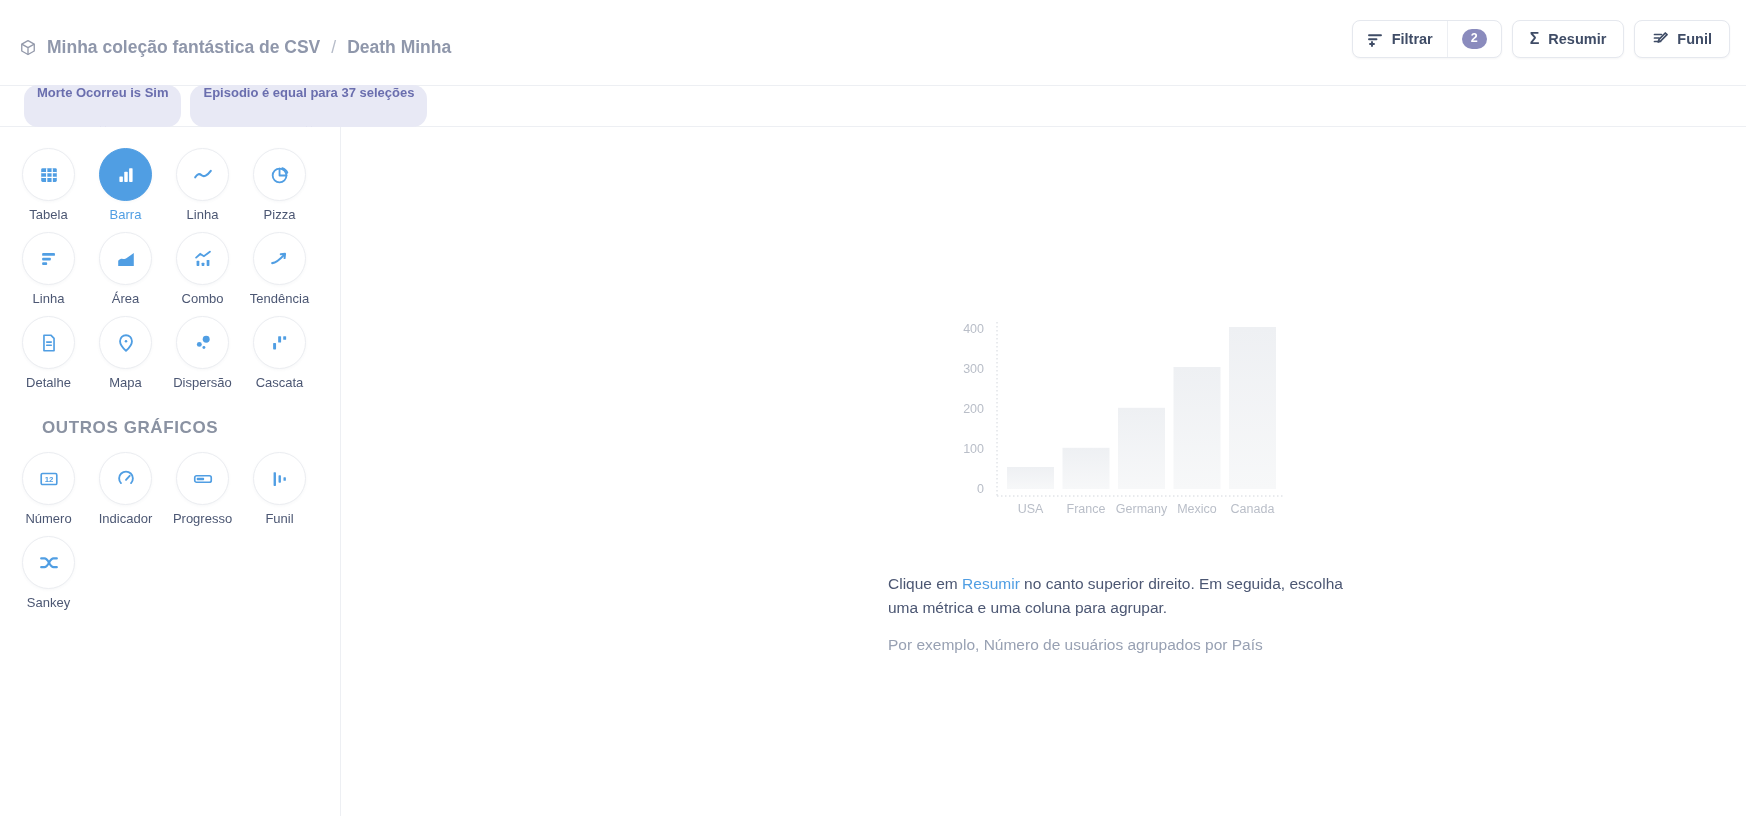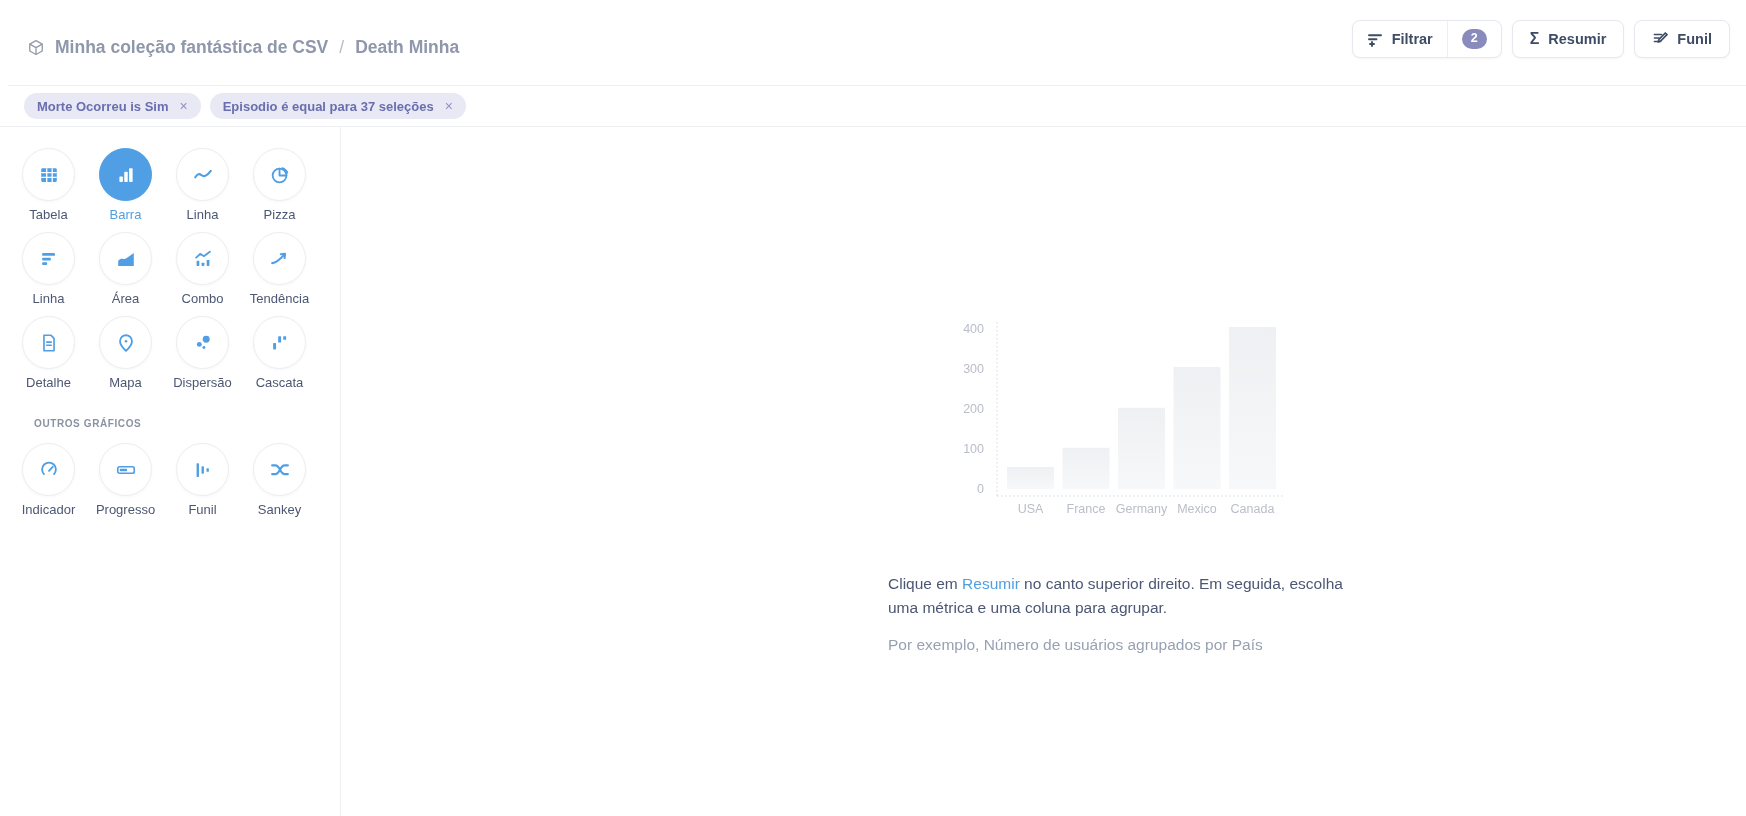--- a/index.html
+++ b/index.html
@@ -16,21 +16,21 @@
   .logo-dots .d { position:absolute; width:4px; height:4px; border-radius:50%; }
   .topnav-search {
     position:absolute; top:-28px; left:1508px; width:228px; height:40px;
     background:#fff; border:1px solid #e7eaf0; border-radius:8px; cursor:text;
   }
   .topnav-search .glyph { position:absolute; left:26px; bottom:6px; width:3px; height:6px;
     background:#5b7ade; border-radius:1px; }
 
   
   .page-header { position:absolute; top:0; left:0; right:0; height:86px;
-    border-bottom:1px solid #edeff3; background:#fff;margin-left:8px; }
+    border-bottom:1px solid #edeff3; background:#fff; }
   .breadcrumb { position:absolute; left:18px; top:37px; display:flex; align-items:center; gap:9px;
     font-size:17.5px; font-weight:bold; color:#8f97ab; white-space:nowrap; }
   .breadcrumb .sep { color:#b6bcc9; font-weight:normal; padding:0 2px; }
   .breadcrumb .crumb { cursor:pointer; }
   .header-actions { position:absolute; right:16px; top:20px; display:flex; gap:10px; }
   .btn, .btn-group {
     background:#fff; border:1px solid #e5e8ee; border-radius:8px;
     box-shadow:0 1px 2px rgba(50,60,80,.05);
     font-size:14.5px; font-weight:bold; color:#3f4c66;
   }
@@ -39,37 +39,37 @@
   .btn-group .gsec { display:flex; align-items:center; gap:9px; padding:0 14px; cursor:pointer; }
   .btn-group .gsep { width:1px; background:#edeff3; }
   .count-badge { display:inline-block; background:#8a8bbd; color:#fff; font-size:12.5px;
     font-weight:bold; border-radius:11px; padding:3px 9px; line-height:1.1; }
   .sigma { font-size:16px; font-weight:bold; color:#3f4c66; line-height:1; }
 
   
   .pills-row { position:absolute; top:86px; left:0; right:0; height:41px;
     border-bottom:1px solid #edeff3; display:flex; align-items:center; gap:9px;
     padding-left:24px; background:#fff; }
-  .pill { display:inline-flex; align-items:center; gap:11px; background:#e8e9f5; color:#6a6eae;
-    font-size:13px; font-weight:bold; height:26px; padding:0 13px; border-radius:14px;
-    white-space:nowrap; cursor:pointer; }
+  .pill { display:inline-flex; align-items:center; gap:22px; background:#e8e9f5; color:#6a6eae;
+    font-size:13px; font-weight:bold; height:42px; padding:0 13px; border-radius:14px;
+    white-space:nowrap; cursor:pointer;flex-direction:column; }
   .pill .x { font-weight:normal; font-size:14px; opacity:.7; cursor:pointer; }
 
   
   .sidebar { position:absolute; top:127px; left:0; bottom:0; width:341px;
     border-right:1px solid #edeff3; background:#fff; padding:21px 0 0 10px; }
   .chart-grid { display:grid; grid-template-columns:repeat(4,77px); row-gap:10px; }
   .chart-item { display:flex; flex-direction:column; align-items:center; width:77px; cursor:pointer; }
   .circ { width:53px; height:53px; border-radius:50%; background:#fff;
     border:1px solid #ebedf1; display:flex; align-items:center; justify-content:center;
     color:#509ee3; box-shadow:0 1px 3px rgba(80,90,110,.05); }
   .chart-item .lbl { margin-top:6px; font-size:13px; line-height:15px; color:#4c5773; text-align:center; }
   .chart-item.selected .circ { background:#509ee3; border-color:#509ee3; color:#fff; }
   .chart-item.selected .lbl { color:#509ee3; }
-  .section-title { margin:28px 0 14px 24px; font-size:10px; font-weight:bold;
+  .section-title { margin:28px 0 14px 32px; font-size:17px; font-weight:bold;
     letter-spacing:.6px; color:#8a92a2; }
 
   
   .placeholder-chart { position:absolute; left:940px; top:310px; }
   .instructions { position:absolute; left:888px; top:572px; width:470px; text-align:left;
     font-size:15.5px; line-height:24px; color:#4c5773; }
   .instructions .link { color:#509ee3; cursor:pointer; }
   .example { position:absolute; left:888px; top:636px; width:470px; 
     font-size:15.5px; color:#98a1b3; }
 </style>
@@ -266,20 +266,29 @@
         </svg>
       </span>
       <span class="lbl">Cascata</span>
     </div>
   </div>
 
   <div class="section-title">OUTROS GRÁFICOS</div>
 
   <div class="chart-grid">
 
+    <div class="chart-item">
+      <span class="circ">
+        <svg width="22" height="22" viewBox="0 0 24 24" fill="none" stroke="currentColor" stroke-width="1.8">
+          <rect x="3.5" y="6" width="17" height="12" rx="1.5"></rect>
+          <text x="12" y="15.2" text-anchor="middle" font-size="8.5" font-weight="bold" fill="currentColor" stroke="none">12</text>
+        </svg>
+      </span>
+      <span class="lbl">Número</span>
+    </div>
 
 
     <div class="chart-item">
       <span class="circ">
         <svg width="22" height="22" viewBox="0 0 24 24" fill="none" stroke="currentColor" stroke-width="2" stroke-linecap="round">
           <path d="M6.5 16.5 A7.5 7.5 0 1 1 17.5 16.5"></path>
           <path d="M12 13 L16 8.5"></path>
         </svg>
       </span>
       <span class="lbl">Indicador</span>

